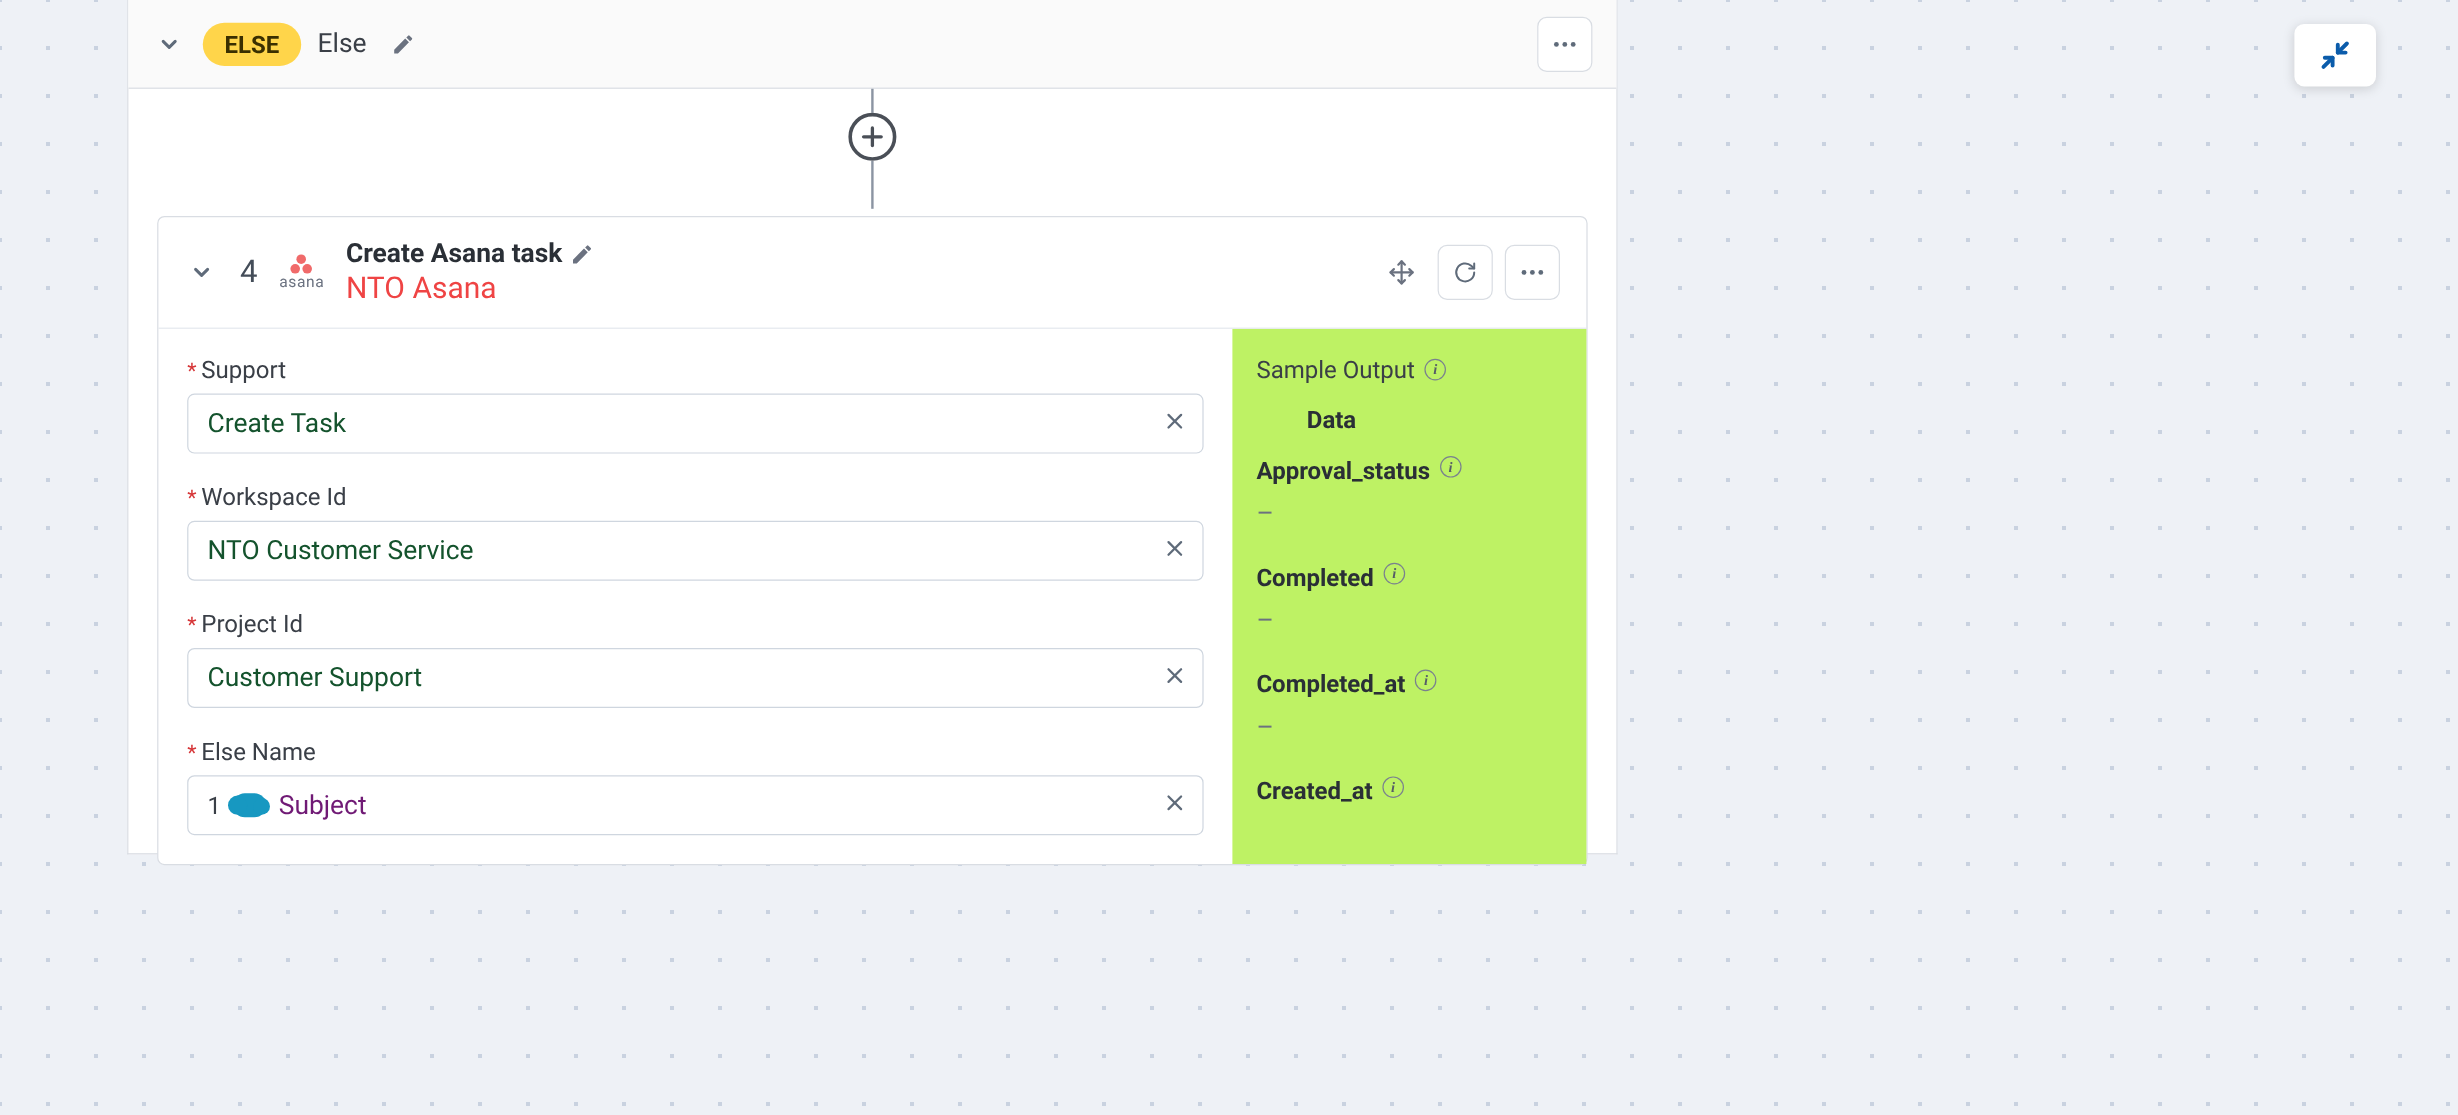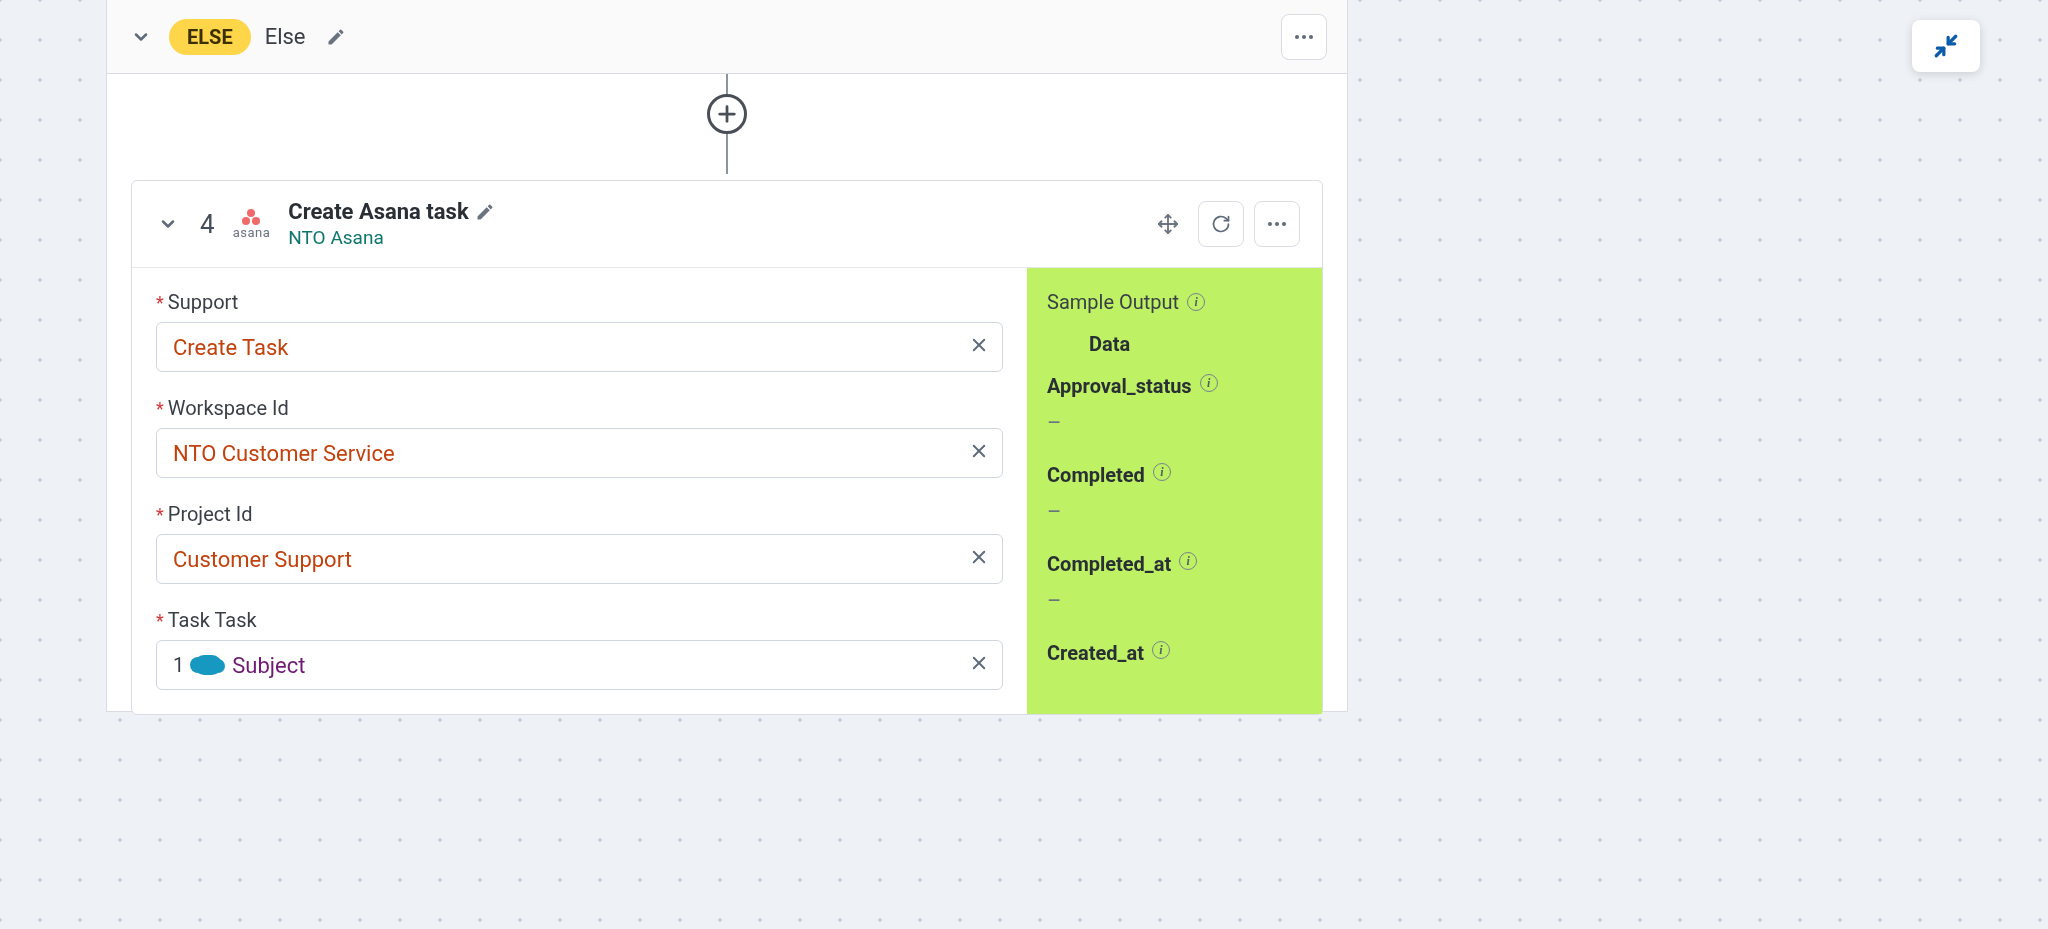--- a/index.html
+++ b/index.html
@@ -99,41 +99,41 @@
   }
   .step-number { font-size:26px; color:#444d59; font-weight:400; }
   .asana-logo { display:flex; flex-direction:column; align-items:center; gap:0px; }
   .asana-dots { display:flex; gap:2px; }
   .asana-dots .dot { width:8px; height:8px; border-radius:50%; background:#f06a6a; }
   .asana-dots .dot.top { background:#f06a6a; }
   .asana-text { font-size:13px; color:#6b7280; letter-spacing:0.5px; }
   .step-titles { display:flex; flex-direction:column; gap:2px; }
   .step-title-row { display:flex; align-items:center; }
   .step-title { font-size:22px; font-weight:700; color:#2a2f36; }
-  .step-sub { font-size:19px; color:#0f766e; }
+  .step-sub { font-size:25px; color:#ef4444; }
   .step-actions { position:absolute; right:22px; top:50%; transform:translateY(-50%); display:flex; gap:10px; align-items:center; }
   .drag-handle { color:#6b7280; cursor:grab; display:flex; align-items:center; justify-content:center; width:40px; height:40px; }
   
   .step-body { display:flex; min-height:430px; }
   .form-pane { flex:1; padding:22px 24px 24px 24px; display:flex; flex-direction:column; gap:24px; }
   .output-pane { width:295px; background:#bef264; padding:22px 20px; }
   .field { display:flex; flex-direction:column; gap:8px; }
   .label-row { display:flex; align-items:baseline; gap:4px; }
   .req { color:#d63638; font-size:18px; }
   .field-label { font-size:20px; color:#3a3f47; }
   .input-wrap {
     position:relative;
     border:1px solid #cfd6df;
     border-radius:6px;
     background:#fff;
     height:50px;
     display:flex; align-items:center;
     padding:0 16px;
   }
-  .input-wrap .value { font-size:22px; color:#c2410c; }
+  .input-wrap .value { font-size:22px; color:#14532d; }
   .input-wrap .clear-x { position:absolute; right:14px; top:50%; transform:translateY(-50%); cursor:pointer; color:#5f6b7a; }
   .token-row { display:flex; align-items:center; gap:10px; }
   .token-num { font-size:20px; color:#3a3f47; }
   .sf-cloud {
     width:28px; height:20px;
     background:#1798c1;
     border-radius:10px;
     position:relative;
   }
   .sf-cloud::before, .sf-cloud::after {
@@ -316,21 +316,21 @@
                   <line x1="5" y1="5" x2="19" y2="19"></line>
                   <line x1="19" y1="5" x2="5" y2="19"></line>
                 </svg>
             </span>
           </div>
         </div>
 
         <div class="field">
           <div class="label-row">
               <span class="req">*</span>
-              <span class="field-label">Task Task</span>
+              <span class="field-label">Else Name</span>
             </div>
           <div class="input-wrap">
             <div class="token-row">
               <span class="token-num">1</span>
               <span class="sf-cloud"></span>
               <span class="token-text">Subject</span>
             </div>
             <span class="clear-x">
               <svg width="18" height="18" viewBox="0 0 24 24" fill="none" stroke="currentColor" stroke-width="2.5" stroke-linecap="round">
                   <line x1="5" y1="5" x2="19" y2="19"></line>

